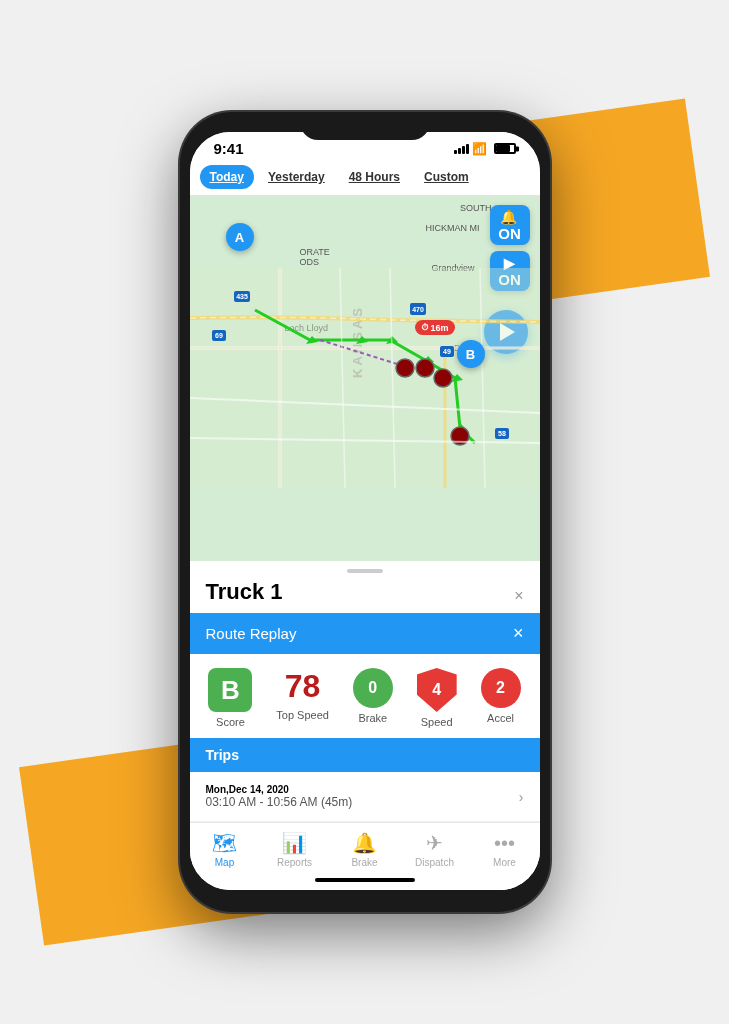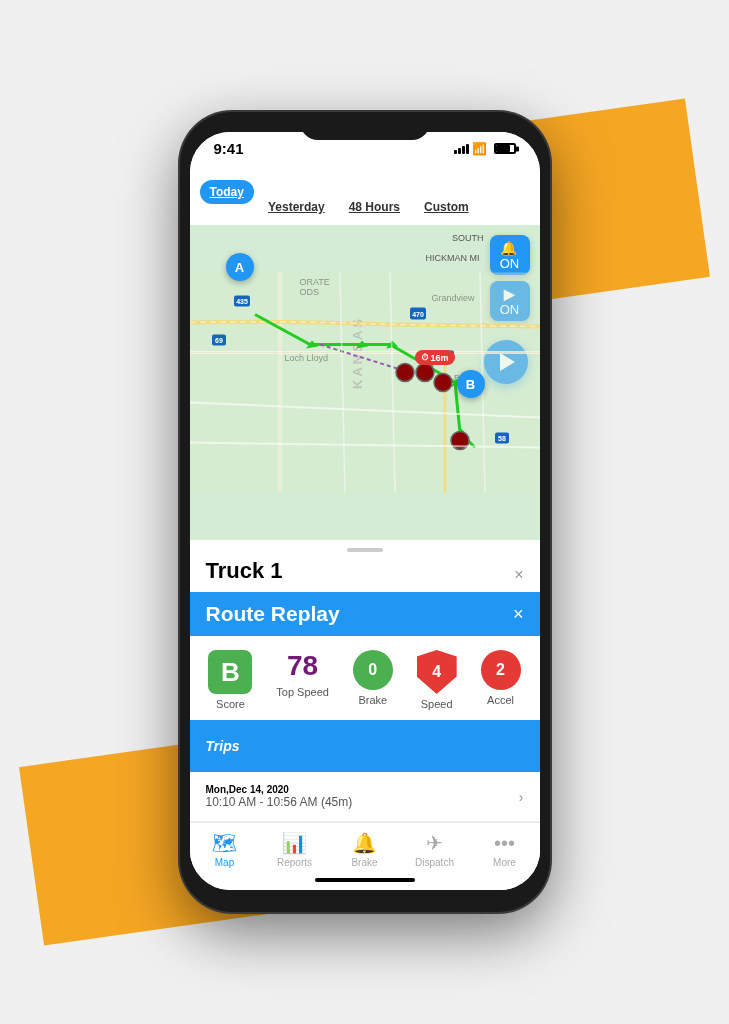--- a/index.html
+++ b/index.html
@@ -152,21 +152,20 @@
       outline: none;
       text-decoration: underline;
     }
     .filter-tab.active {
       background: #2196F3;
       color: #fff;
     }
     .filter-tab.inactive {
       background: transparent;
       color: #333;
-      margin-top: 30px;
     }
 
     
     .map-area {
       flex: 1;
       position: relative;
       background: #e8f4e8;
       overflow: hidden;
       min-height: 0;
     }
@@ -207,22 +206,22 @@
       box-shadow: 0 2px 6px rgba(0,0,0,0.2);
       cursor: pointer;
       font-size: 12px;
       font-weight: 700;
     }
     .map-btn.blue {
       background: #2196F3;
       color: white;
     }
     .map-btn-label {
-      font-size: 13px;
-      font-weight: 400;
+      font-size: 15px;
+      font-weight: 700;
       color: #fff;
     }
 
     
     .play-btn {
       position: absolute;
       right: 12px;
       top: 115px;
       width: 44px;
       height: 44px;
@@ -339,22 +338,22 @@
     
     .route-replay-bar {
       background: #2196F3;
       display: flex;
       justify-content: space-between;
       align-items: center;
       padding: 10px 16px;
     }
     .route-replay-label {
       color: white;
-      font-size: 21px;
-      font-weight: 700;
+      font-size: 15px;
+      font-weight: 400;
     }
     .route-replay-close {
       color: white;
       font-size: 18px;
       cursor: pointer;
       font-weight: 300;
     }
 
     
     .score-row {
@@ -376,23 +375,23 @@
       background: #4CAF50;
       border-radius: 8px;
       display: flex;
       align-items: center;
       justify-content: center;
       color: white;
       font-size: 26px;
       font-weight: 900;
     }
     .score-number {
-      font-size: 28px;
+      font-size: 32px;
       font-weight: 900;
-      color: #701a75;
+      color: #b91c1c;
     }
     .badge-circle {
       width: 40px;
       height: 40px;
       border-radius: 50%;
       display: flex;
       align-items: center;
       justify-content: center;
       color: white;
       font-size: 16px;
@@ -425,22 +424,21 @@
     }
     .score-sublabel {
       font-size: 11px;
       color: #555;
       font-weight: 400;
     }
 
     
     .trips-header {
       background: #2196F3;
-      padding: 17px 16px;
-      font-style: italic;
+      padding: 8px 16px;
     }
     .trips-label {
       color: white;
       font-size: 14px;
       font-weight: 700;
     }
 
     .trip-row {
       display: flex;
       justify-content: space-between;
@@ -598,21 +596,21 @@
 
         <rect x="44" y="23" width="16" height="11" rx="2" fill="#1565C0"></rect>
         <text x="52" y="31" text-anchor="middle" fill="white" font-size="7" font-weight="bold">435</text>
 
         <rect x="305" y="160" width="14" height="11" rx="2" fill="#1565C0"></rect>
         <text x="312" y="168" text-anchor="middle" fill="white" font-size="7" font-weight="bold">58</text>
       </svg>
 
       <div class="kansas-text">KANSAS</div>
 
-      <div class="map-label" style="top:8px;right:56px;">SOUTH</div>
+      <div class="map-label" style="top:8px;right:48px;">SOUTH</div>
       <div class="map-label" style="top:28px;left:110px;margin-top:24px;">ORATE<br>ODS</div>
       <div class="map-label" style="top:28px;right:60px;">HICKMAN MI</div>
       <div class="map-label" style="top:68px;right:65px;">Grandview</div>
       <div class="map-label" style="top:128px;left:95px;">Loch Lloyd</div>
       <div class="map-label" style="top:148px;right:60px;">Belton</div>
 
       <div class="marker-a">A</div>
 
       <div class="marker-b">B</div>
 
@@ -679,21 +677,21 @@
         </div>
       </div>
 
       <div class="trips-header">
         <span class="trips-label">Trips</span>
       </div>
 
       <div class="trip-row">
         <div>
           <div class="trip-date">Mon,Dec 14, 2020</div>
-          <div class="trip-time">10:10 AM - 10:56 AM (45m)</div>
+          <div class="trip-time">03:10 AM - 10:56 AM (45m)</div>
         </div>
         <span class="trip-chevron">›</span>
       </div>
 
       <div class="bottom-nav">
         <div class="nav-item">
           <span class="nav-icon active-nav">🗺</span>
           <span class="nav-label active-nav">Map</span>
         </div>
         <div class="nav-item">

